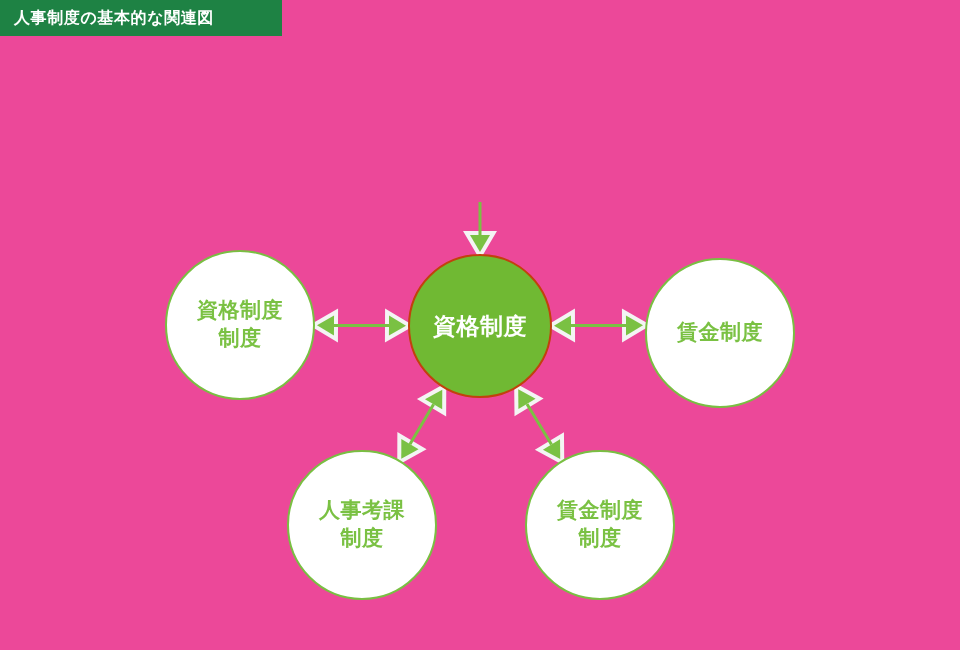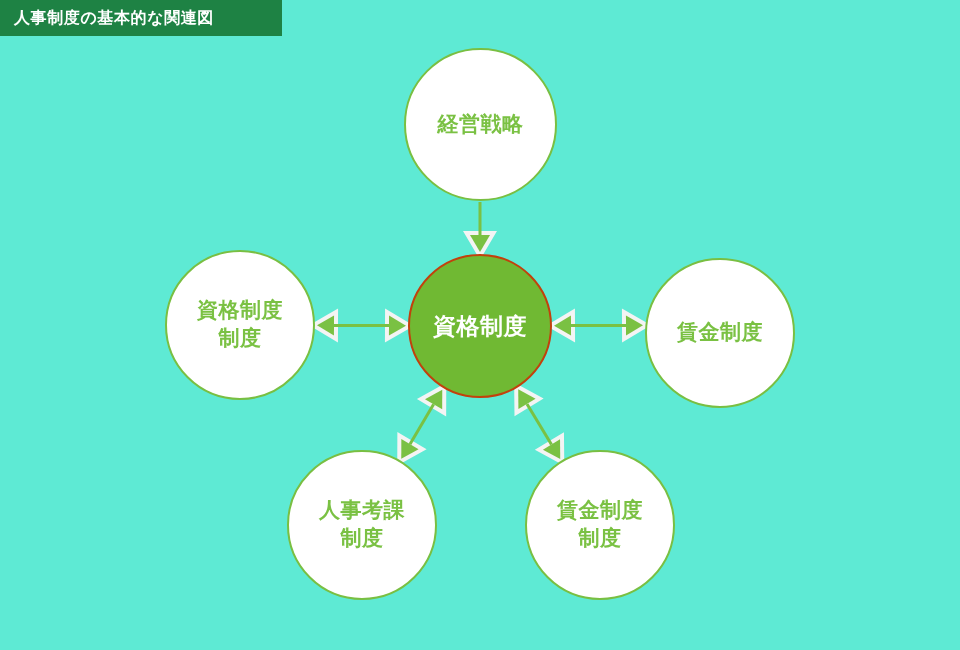--- a/index.html
+++ b/index.html
@@ -12,21 +12,21 @@
     height: 650px;
     background: #f4f4f4;
     font-family: "DejaVu Sans", "Liberation Sans", sans-serif;
     overflow: hidden;
   }
 
   #stage {
     position: relative;
     width: 960px;
     height: 650px;
-    background: #5eead4;
+    background: #ec4899;
   }
 
   
   #title-banner {
     position: absolute;
     left: 0;
     top: 0;
     width: 282px;
     height: 36px;
     background: #1e8244;
@@ -139,23 +139,20 @@
         <g>
           <path d="M 560.2377391463147 459.0609174176385 L 560.0225753971064 439.33900816521 L 542.8955409601293 449.66686812720616 Z" fill="#f4f4f4" stroke="#f4f4f4" stroke-width="8" stroke-linejoin="miter"></path>
           <path d="M 518.2130818593859 389.37002741681493 L 535.5552800455712 398.7640767072473 L 518.4282456085941 409.09193666924347 Z" fill="#f4f4f4" stroke="#f4f4f4" stroke-width="8" stroke-linejoin="miter"></path>
           <line x1="551.4590581786179" y1="444.50293814620807" x2="526.9917628270827" y2="403.9280066882454" stroke="#7ac143" stroke-width="3"></line>
           <path d="M 560.2377391463147 459.0609174176385 L 560.0225753971064 439.33900816521 L 542.8955409601293 449.66686812720616 Z" fill="#7ac143"></path>
           <path d="M 518.2130818593859 389.37002741681493 L 535.5552800455712 398.7640767072473 L 518.4282456085941 409.09193666924347 Z" fill="#7ac143"></path>
         </g>
       </g>
   </svg>
 
-  <div class="node satellite" id="node-top">
-    <span class="node-label">経営戦略</span>
-  </div>
 
   <div class="node satellite" id="node-left">
     <span class="node-label">資格制度
 制度</span>
   </div>
 
   <div class="node satellite" id="node-right">
     <span class="node-label">賃金制度</span>
   </div>
 

